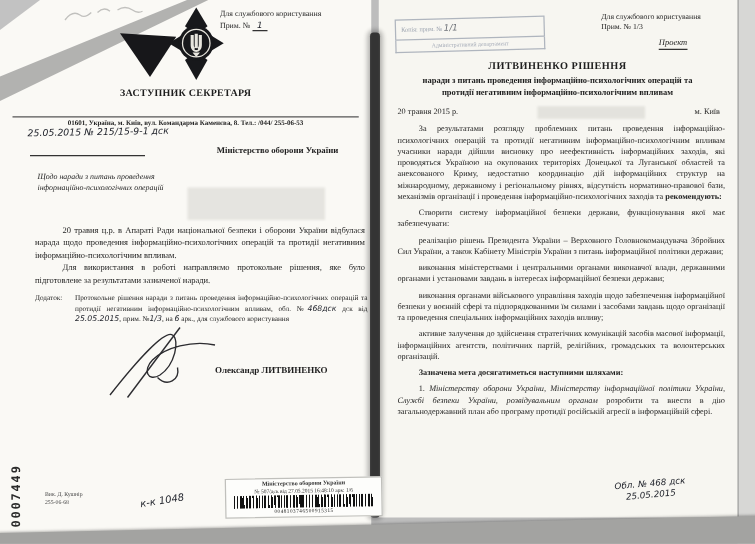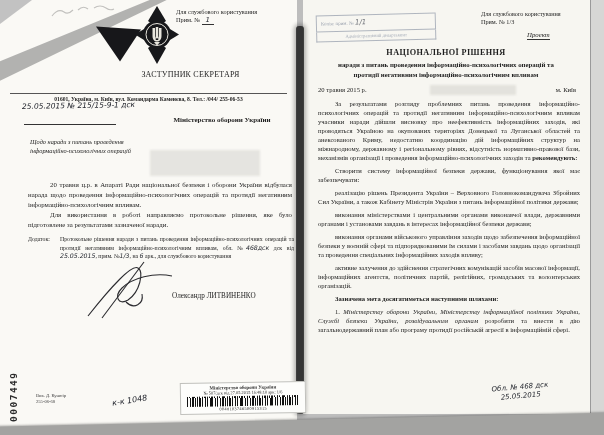--- a/index.html
+++ b/index.html
@@ -21,36 +21,36 @@
   .fold-band{left:0;top:0;width:170px;height:85px;z-index:5;background:#b2b2b0;
              clip-path:polygon(0 72%,88% 0,98% 0,0 95%);}
   .fold-dark{left:0;top:0;width:150px;height:70px;z-index:5;background:#17171a;
              clip-path:polygon(64% 38%,94% 42%,80% 88%);}
   .hw{font-family:"DejaVu Sans", sans-serif;font-style:italic;color:#23262e;}
   .ghost{background:rgba(175,175,168,.28);filter:blur(1px);z-index:6;}
   
   .cls-left{left:176px;top:8px;width:118px;font-size:6.3px;line-height:8px;z-index:6;}
   .prim-val{display:inline-block;min-width:12px;border-bottom:.5px solid #333;text-align:center;font-size:7px;}
   .emblem{left:134px;top:5px;width:46px;height:60px;z-index:6;}
-  .org-title{left:0;top:70px;width:297px;text-align:center;font-weight:normal;z-index:6;
-             font-size:8px;line-height:10px;letter-spacing:.2px;margin-left:42px;}
+  .org-title{left:0;top:70px;width:297px;text-align:center;font-weight:bold;z-index:6;
+             font-size:8px;line-height:10px;letter-spacing:.2px;}
   .org-addr{left:10px;top:93px;width:277px;text-align:center;font-weight:bold;font-size:5.6px;
             border-top:.5px solid #555;padding-top:1.5px;z-index:6;}
   .ref-hw{left:22px;top:101px;font-size:7.5px;z-index:6;transform:rotate(-1deg);}
   .ref-line{left:24px;top:124px;width:92px;border-top:.7px solid #333;z-index:6;}
   .addressee{left:150px;top:116px;width:144px;font-weight:bold;font-size:7px;text-align:center;z-index:6;}
   .subject{left:30px;top:138px;width:150px;font-style:italic;font-size:6.3px;line-height:8.5px;z-index:6;}
   .body-left{left:28px;top:180px;width:264px;font-size:6.8px;line-height:10px;text-align:justify;z-index:6;}
   .body-left p{margin:0;text-indent:22px;}
   .attach{left:28px;top:236px;width:266px;display:flex;font-size:5.8px;line-height:7.6px;z-index:6;}
   .attach .lbl{width:32px;flex:none;}
   .attach .txt{flex:1;text-align:justify;}
   .attach .hw{font-size:6.2px;}
   .sig-svg{left:82px;top:258px;z-index:6;}
-  .sig-name{left:172px;top:292px;font-weight:normal;font-size:7.2px;z-index:6;}
+  .sig-name{left:172px;top:292px;font-weight:bold;font-size:7.2px;z-index:6;}
   .serial{left:8px;top:356px;height:66px;writing-mode:vertical-rl;transform:rotate(180deg);
           font-family:"DejaVu Sans Mono", monospace;font-size:9.5px;font-weight:bold;
           letter-spacing:1.5px;color:#2b2b2b;z-index:6;}
   .executor{left:36px;top:393px;font-size:4.6px;line-height:5.6px;color:#454545;z-index:6;}
   .hw-kk{left:112px;top:396px;font-size:8px;transform:rotate(-9deg);z-index:6;}
   .reg-stamp{left:180px;top:382px;width:120px;background:#fdfdfb;border:.5px solid #c0c0bc;
              transform:rotate(-1deg);text-align:center;z-index:6;padding:1.5px 2px 2px;}
   .reg-stamp .org{font-size:4.8px;font-weight:bold;color:#333;}
   .reg-stamp .line{font-size:4.4px;color:#333;margin-bottom:1px;}
   .barcode{height:10px;margin:0 4px;
@@ -175,21 +175,21 @@
     <span class="hw">1/1</span></div>
   <div class="b2">Адміністративний департамент</div>
 </div>
 
 <div class="abs cls-right">
   <div>Для службового користування</div>
   <div>Прим. № 1/3</div>
   <span class="draft">Проект</span>
 </div>
 
-<div class="abs pr-title">НАЦІОНАЛЬНОЇ РІШЕННЯ</div>
+<div class="abs pr-title">ЛИТВИНЕНКО РІШЕННЯ</div>
 <div class="abs pr-sub">
   <div>наради з питань проведення інформаційно-психологічних операцій та</div>
   <div>протидії негативним інформаційно-психологічним впливам</div>
 </div>
 
 <div class="abs dateline">
   <span>20 травня 2015 р.</span>
   <span class="place">м. Київ</span>
 </div>
 <div class="abs ghost" style="left:430px;top:85px;width:86px;height:10px;"></div>

